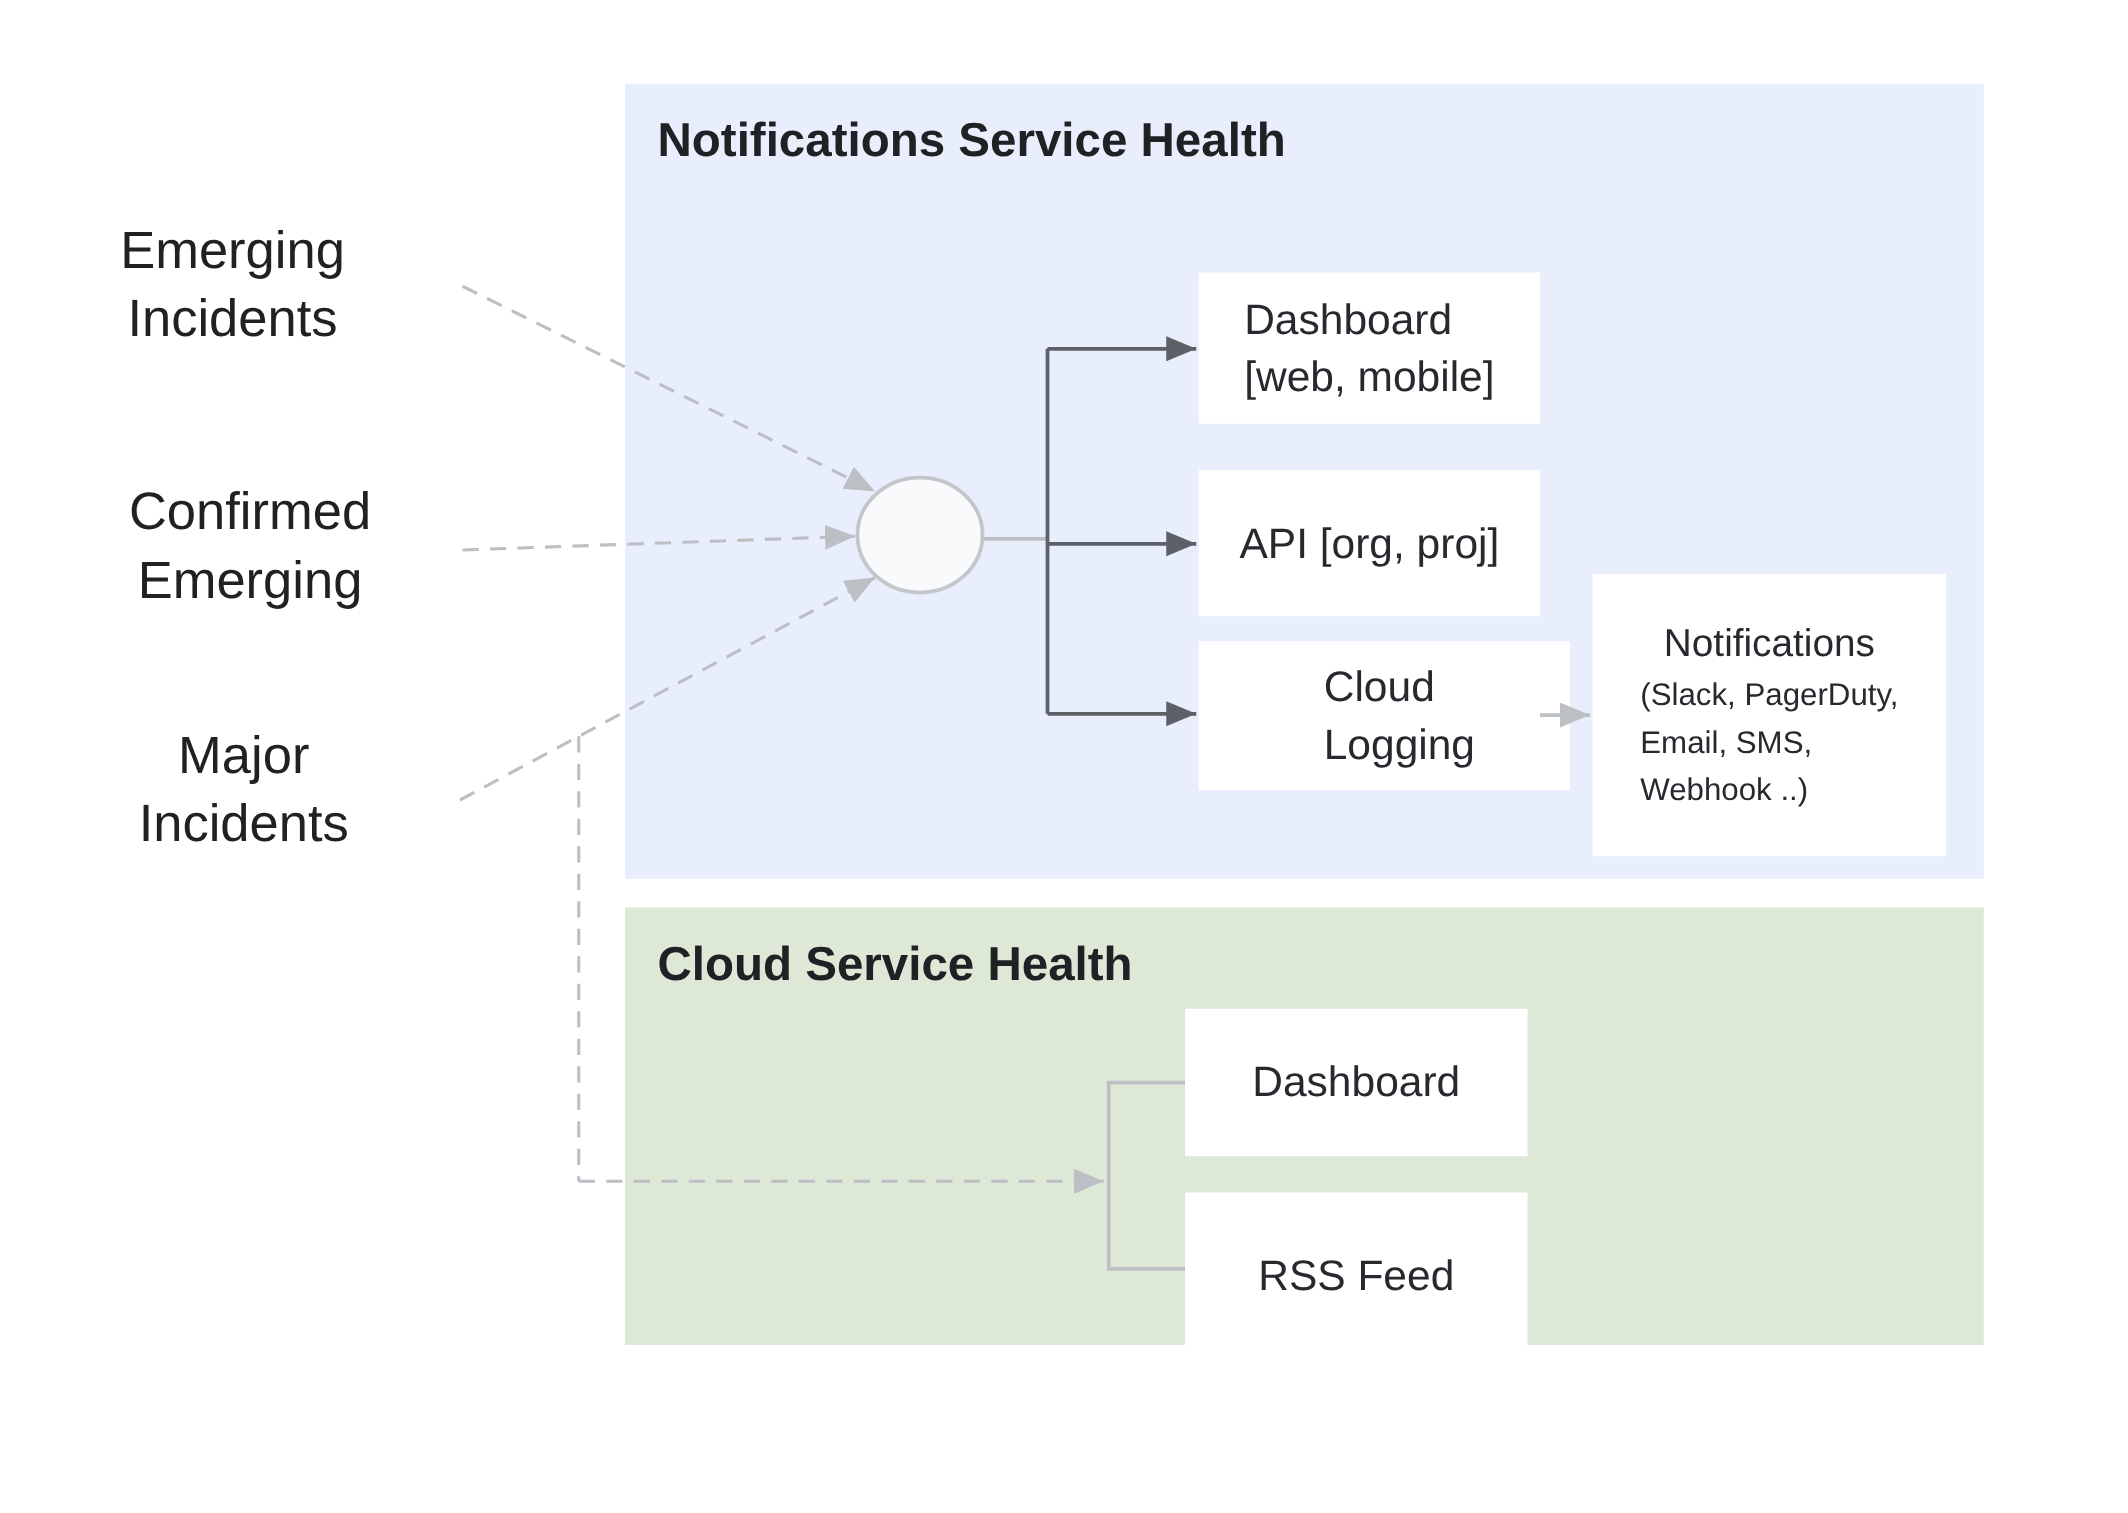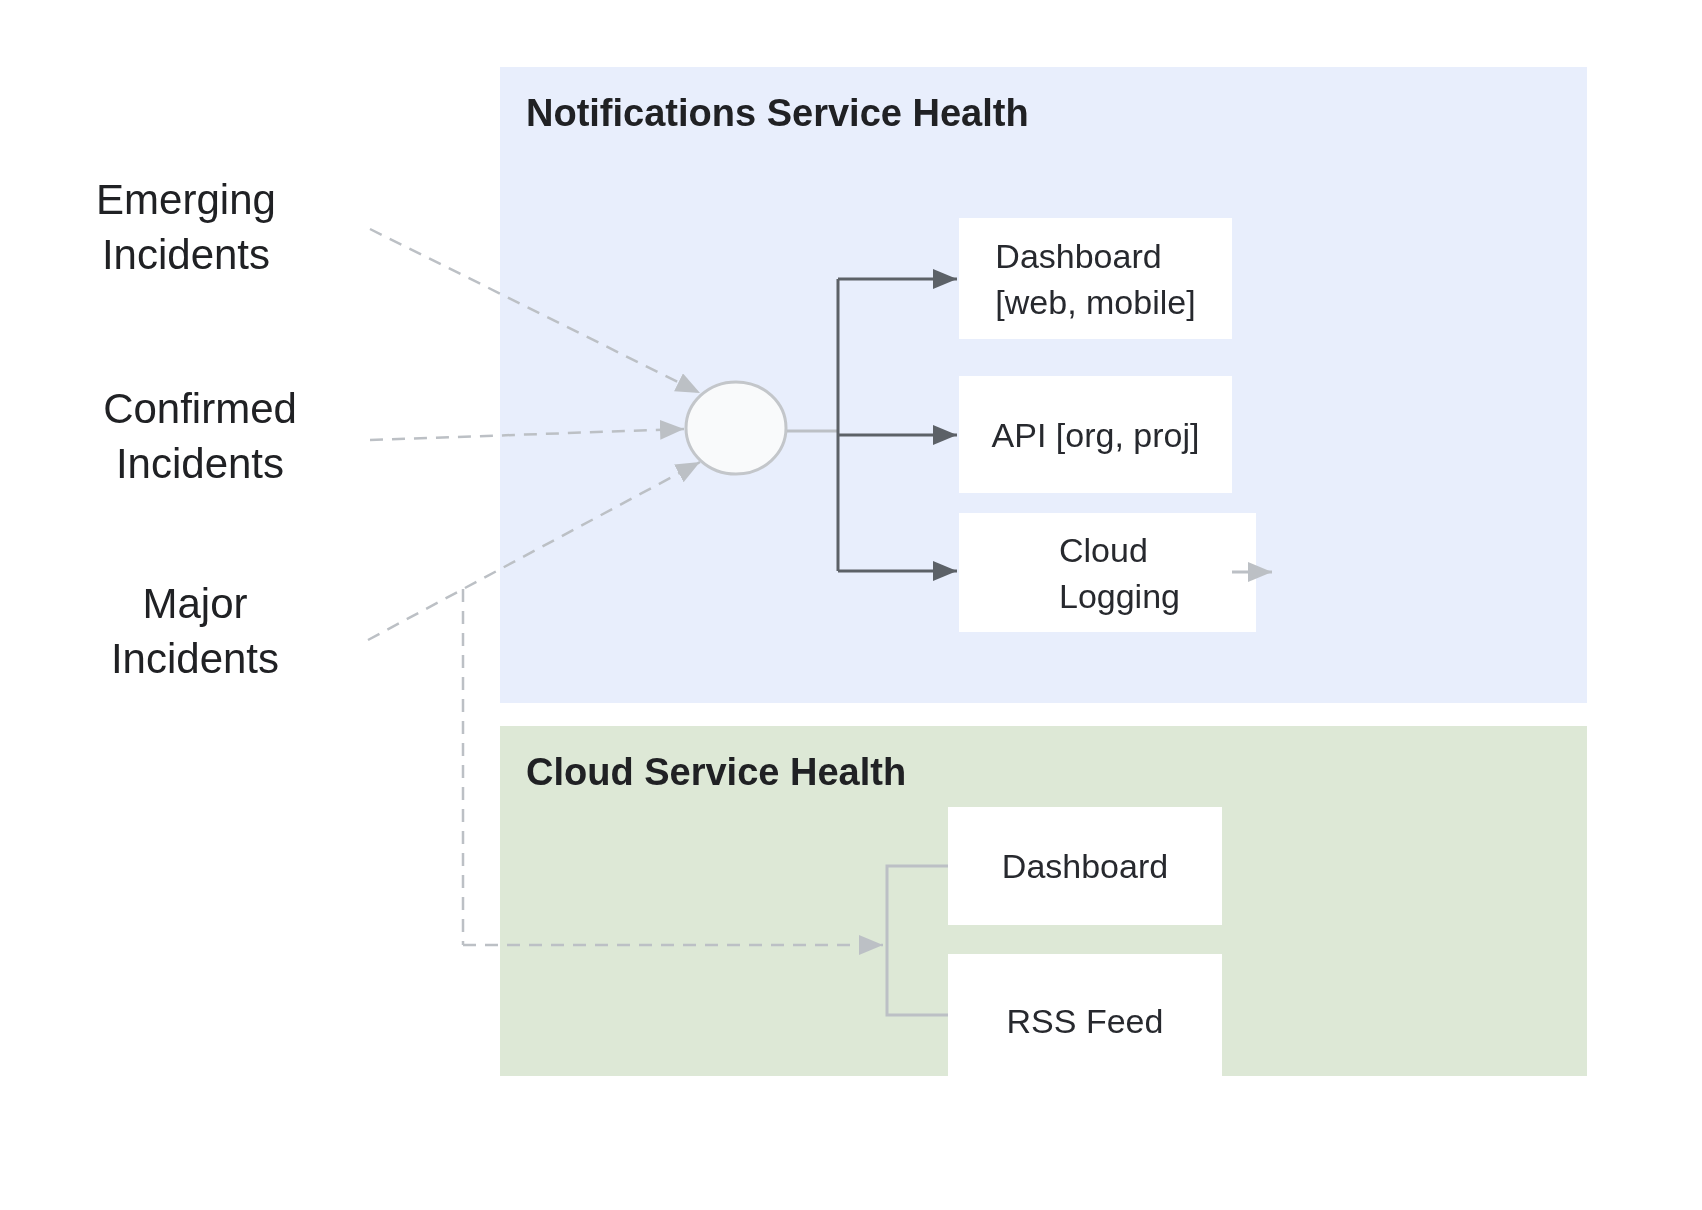--- a/index.html
+++ b/index.html
@@ -56,38 +56,44 @@
     <div class="panel-title">Notifications Service Health</div>
   </div>
 
   <div class="panel green">
     <div class="panel-title">Cloud Service Health</div>
   </div>
 
   <div class="incident-label" style="left:26px;top:172px;">Emerging
 Incidents</div>
   <div class="incident-label" style="left:40px;top:381px;">Confirmed
-Incidents</div>
+Emerging</div>
   <div class="incident-label" style="left:35px;top:576px;">Major
 Incidents</div>
 
   <div class="node" style="left:959px;top:218px;width:273px;height:121px;">
     <div class="node-label">Dashboard
 [web, mobile]</div>
   </div>
 
   <div class="node" style="left:959px;top:376px;width:273px;height:117px;">
     <div class="node-label">API [org, proj]</div>
   </div>
 
   <div class="node" style="left:959px;top:513px;width:273px;height:119px;padding-left:24px;">
     <div class="node-label">Cloud
 Logging</div>
   </div>
 
+  <div class="node" style="left:1274px;top:459px;width:283px;height:226px;">
+    <div class="notif-title">Notifications</div>
+    <div class="notif-subtitle">(Slack, PagerDuty,
+Email, SMS,
+Webhook ..)</div>
+  </div>
 
   <div class="node" style="left:948px;top:807px;width:274px;height:118px;">
     <div class="node-label">Dashboard</div>
   </div>
 
   <div class="node" style="left:948px;top:954px;width:274px;height:134px;">
     <div class="node-label">RSS Feed</div>
   </div>
 
   <svg class="connectors" width="1702" height="1210" viewBox="0 0 1702 1210">

